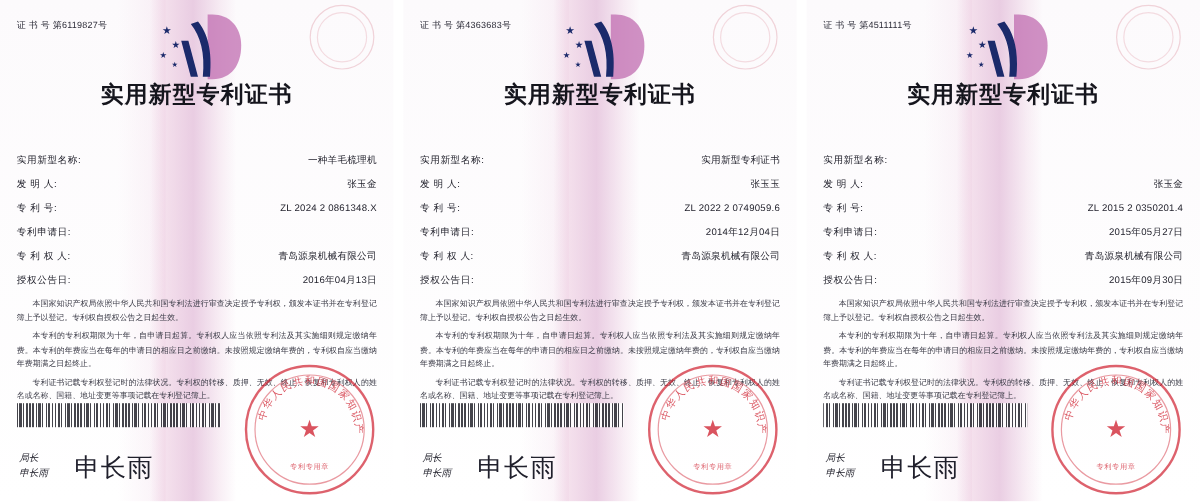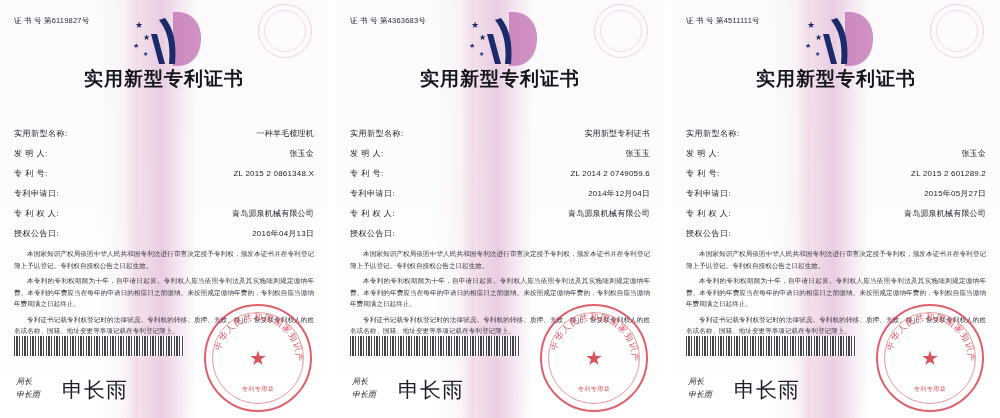--- a/index.html
+++ b/index.html
@@ -257,21 +257,21 @@
       <div class="field-row">
         <span class="field-label">实用新型名称:</span>
         <span class="field-value">一种羊毛梳理机</span>
       </div>
       <div class="field-row">
         <span class="field-label">发 明 人:</span>
         <span class="field-value">张玉金</span>
       </div>
       <div class="field-row">
         <span class="field-label">专 利 号:</span>
-        <span class="field-value">ZL 2015 2 0861348.X</span>
+        <span class="field-value">ZL 2024 2 0861348.X</span>
       </div>
       <div class="field-row">
         <span class="field-label">专利申请日:</span>
       </div>
       <div class="field-row">
         <span class="field-label">专 利 权 人:</span>
         <span class="field-value">青岛源泉机械有限公司</span>
       </div>
       <div class="field-row">
         <span class="field-label">授权公告日:</span>
@@ -335,21 +335,21 @@
       <div class="field-row">
         <span class="field-label">实用新型名称:</span>
         <span class="field-value">实用新型专利证书</span>
       </div>
       <div class="field-row">
         <span class="field-label">发 明 人:</span>
         <span class="field-value">张玉玉</span>
       </div>
       <div class="field-row">
         <span class="field-label">专 利 号:</span>
-        <span class="field-value">ZL 2014 2 0749059.6</span>
+        <span class="field-value">ZL 2022 2 0749059.6</span>
       </div>
       <div class="field-row">
         <span class="field-label">专利申请日:</span>
         <span class="field-value">2014年12月04日</span>
       </div>
       <div class="field-row">
         <span class="field-label">专 利 权 人:</span>
         <span class="field-value">青岛源泉机械有限公司</span>
       </div>
       <div class="field-row">
@@ -412,32 +412,33 @@
     <div class="fields">
       <div class="field-row">
         <span class="field-label">实用新型名称:</span>
       </div>
       <div class="field-row">
         <span class="field-label">发 明 人:</span>
         <span class="field-value">张玉金</span>
       </div>
       <div class="field-row">
         <span class="field-label">专 利 号:</span>
-        <span class="field-value">ZL 2015 2 601289.2</span>
+        <span class="field-value">ZL 2015 2 0350201.4</span>
       </div>
       <div class="field-row">
         <span class="field-label">专利申请日:</span>
         <span class="field-value">2015年05月27日</span>
       </div>
       <div class="field-row">
         <span class="field-label">专 利 权 人:</span>
         <span class="field-value">青岛源泉机械有限公司</span>
       </div>
       <div class="field-row">
         <span class="field-label">授权公告日:</span>
+        <span class="field-value">2015年09月30日</span>
       </div>
     </div>
 
     <div class="body-text">
       <p>本国家知识产权局依照中华人民共和国专利法进行审查决定授予专利权，颁发本证书并在专利登记簿上予以登记。专利权自授权公告之日起生效。</p>
       <p>本专利的专利权期限为十年，自申请日起算。专利权人应当依照专利法及其实施细则规定缴纳年费。本专利的年费应当在每年的申请日的相应日之前缴纳。未按照规定缴纳年费的，专利权自应当缴纳年费期满之日起终止。</p>
       <p>专利证书记载专利权登记时的法律状况。专利权的转移、质押、无效、终止、恢复和专利权人的姓名或名称、国籍、地址变更等事项记载在专利登记簿上。</p>
     </div>
 
     <div class="barcode"></div>

